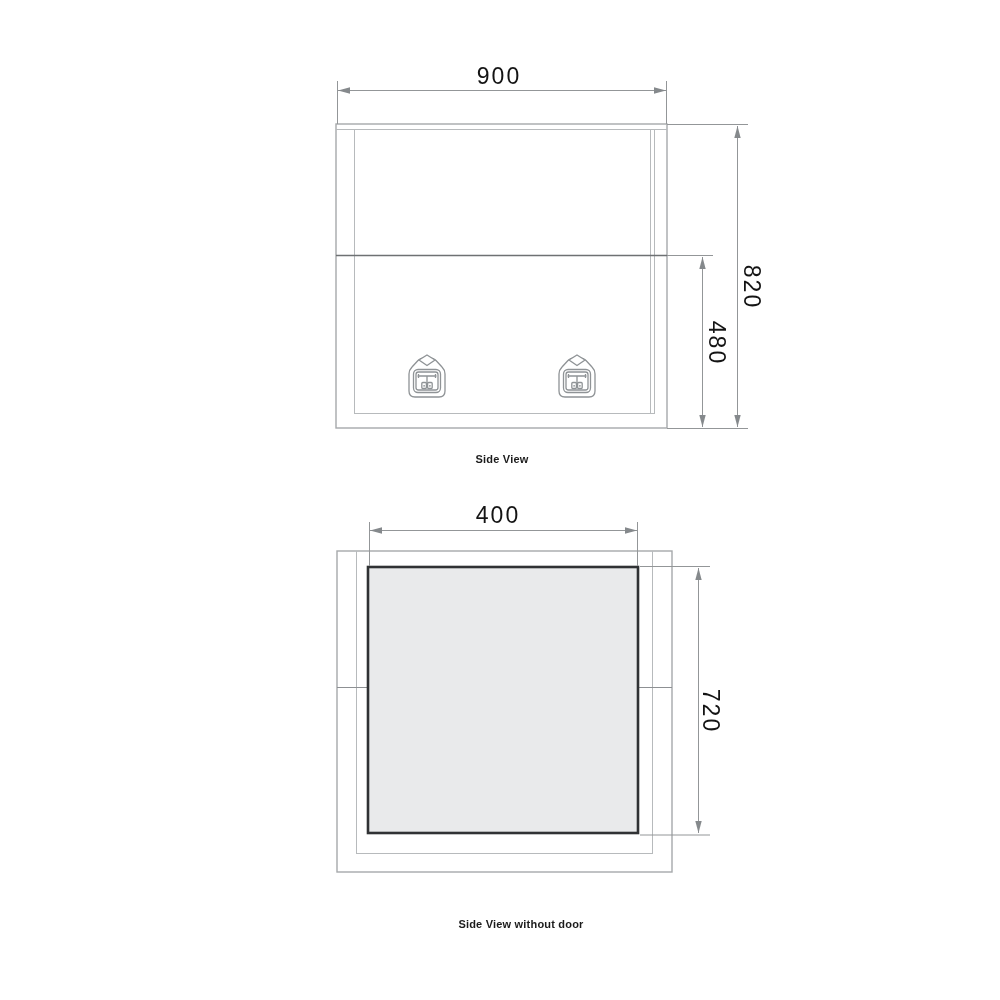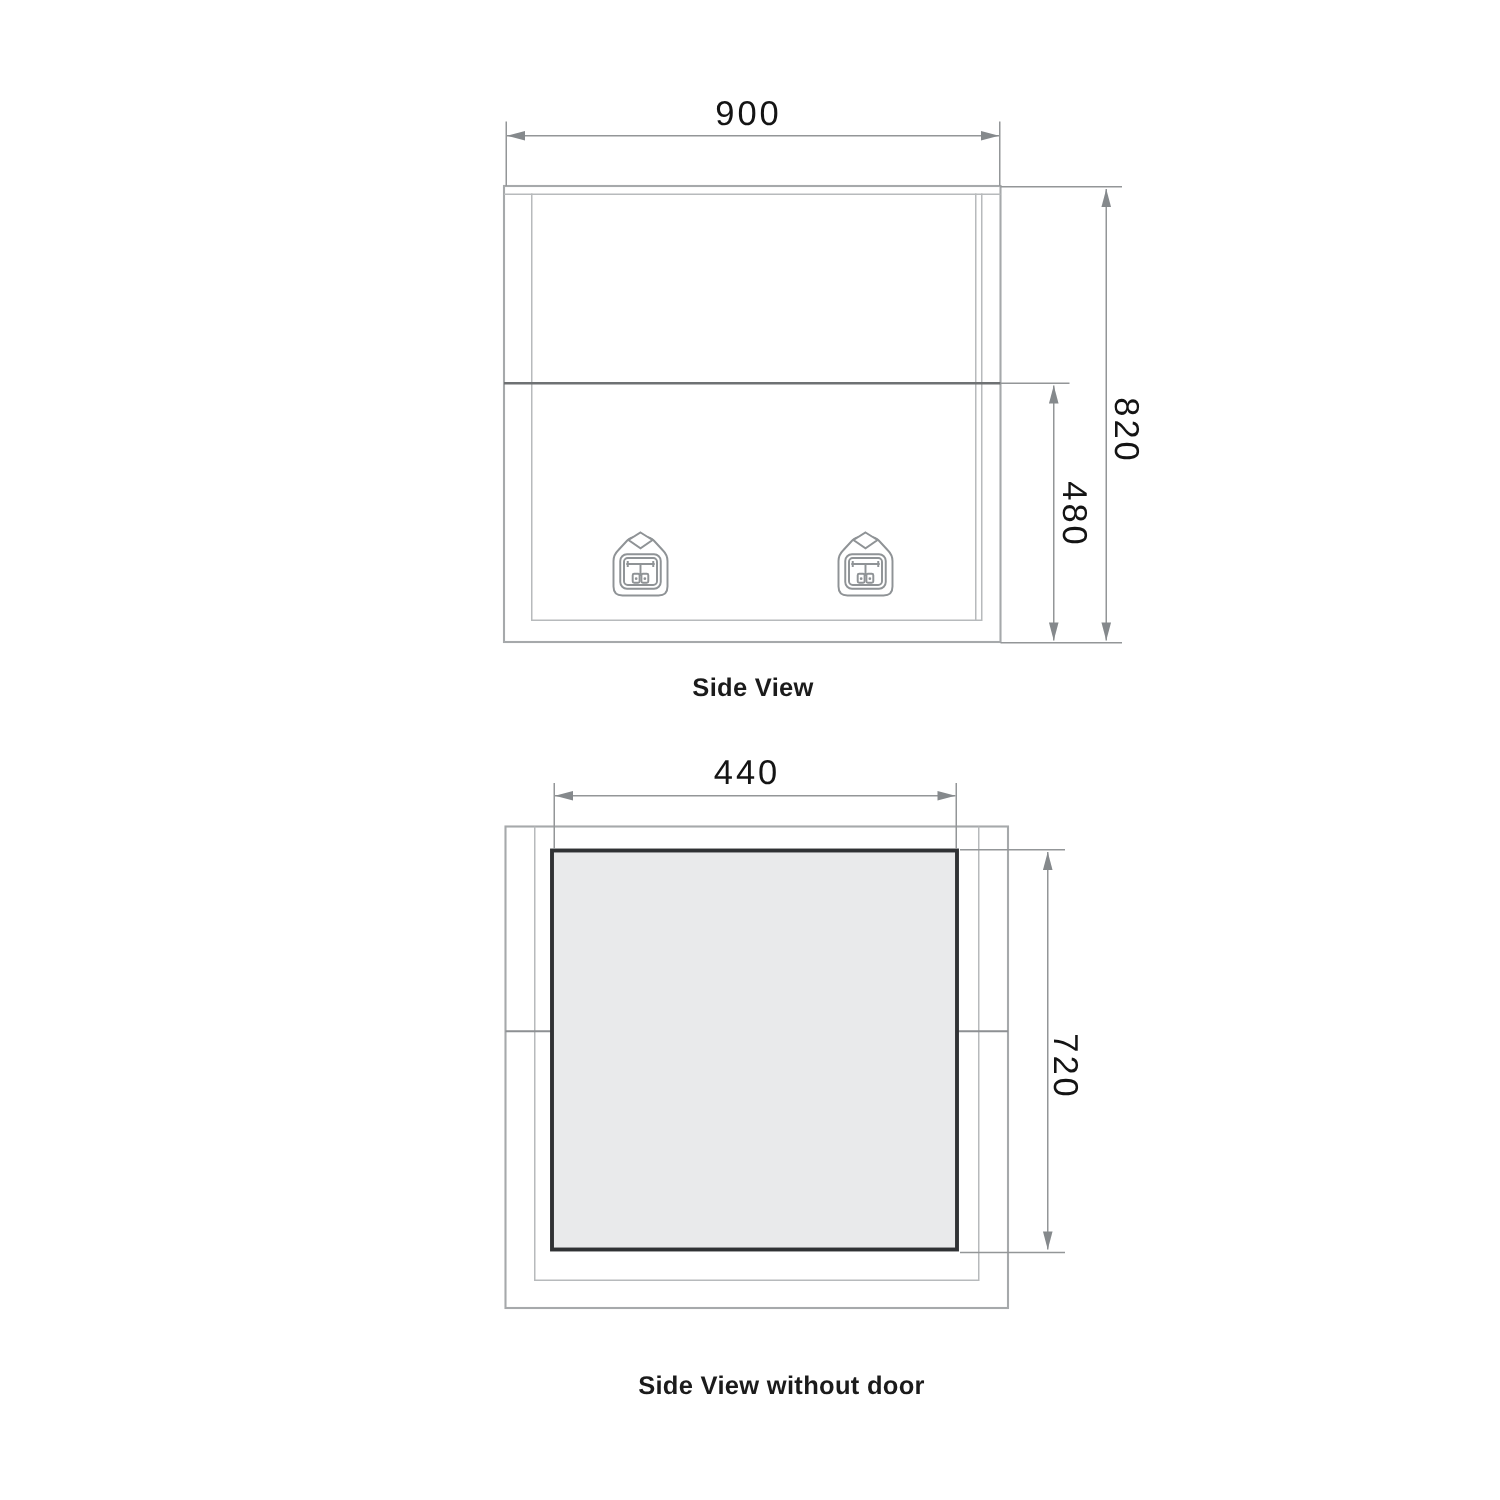--- a/index.html
+++ b/index.html
@@ -29,21 +29,21 @@
   }
   .dim-text {
     font-size: 23px;
     letter-spacing: 2px;
     font-weight: 400;
   }
   .dim-text.vertical {
     transform: translate(-50%, -50%) rotate(90deg);
   }
   .caption {
-    font-size: 17px;
+    font-size: 11px;
     font-weight: 700;
     letter-spacing: 0.2px;
     color: #1b1b1b;
   }
 </style>
 </head>
 <body>
 
 <div class="canvas">
 
@@ -125,19 +125,19 @@
   </svg>
 
   <span class="label dim-text" style="left:499px; top:76px;">900</span>
 
   <span class="label dim-text vertical" style="left:751px; top:287px;">820</span>
 
   <span class="label dim-text vertical" style="left:716px; top:343px;">480</span>
 
   <span class="label caption" style="left:502px; top:459px;">Side View</span>
 
-  <span class="label dim-text" style="left:498px; top:515px;">440</span>
+  <span class="label dim-text" style="left:498px; top:515px;">400</span>
 
   <span class="label dim-text vertical" style="left:710px; top:711px;">720</span>
 
   <span class="label caption" style="left:521px; top:896px;margin-top:28px;">Side View without door</span>
 
 </div>
 
 </body></html>

